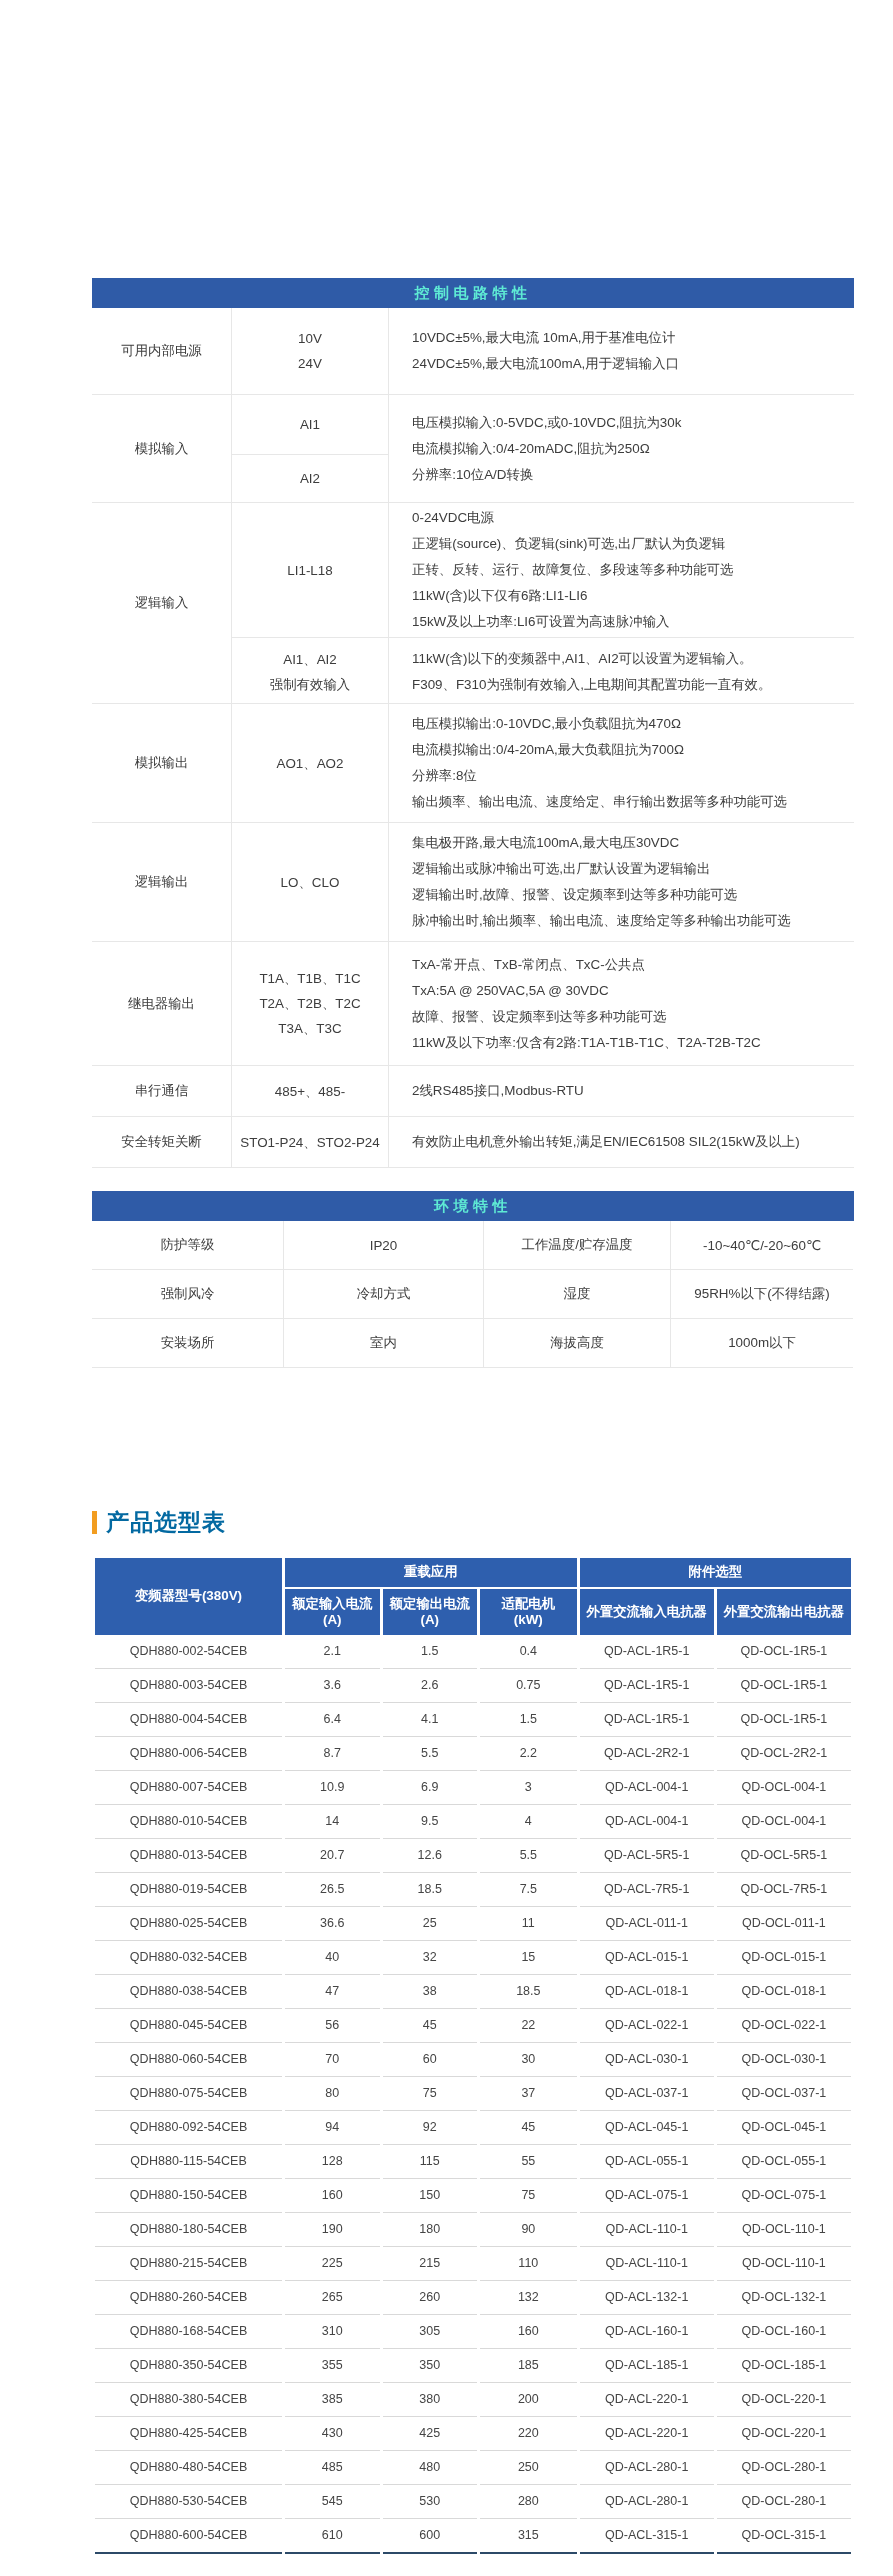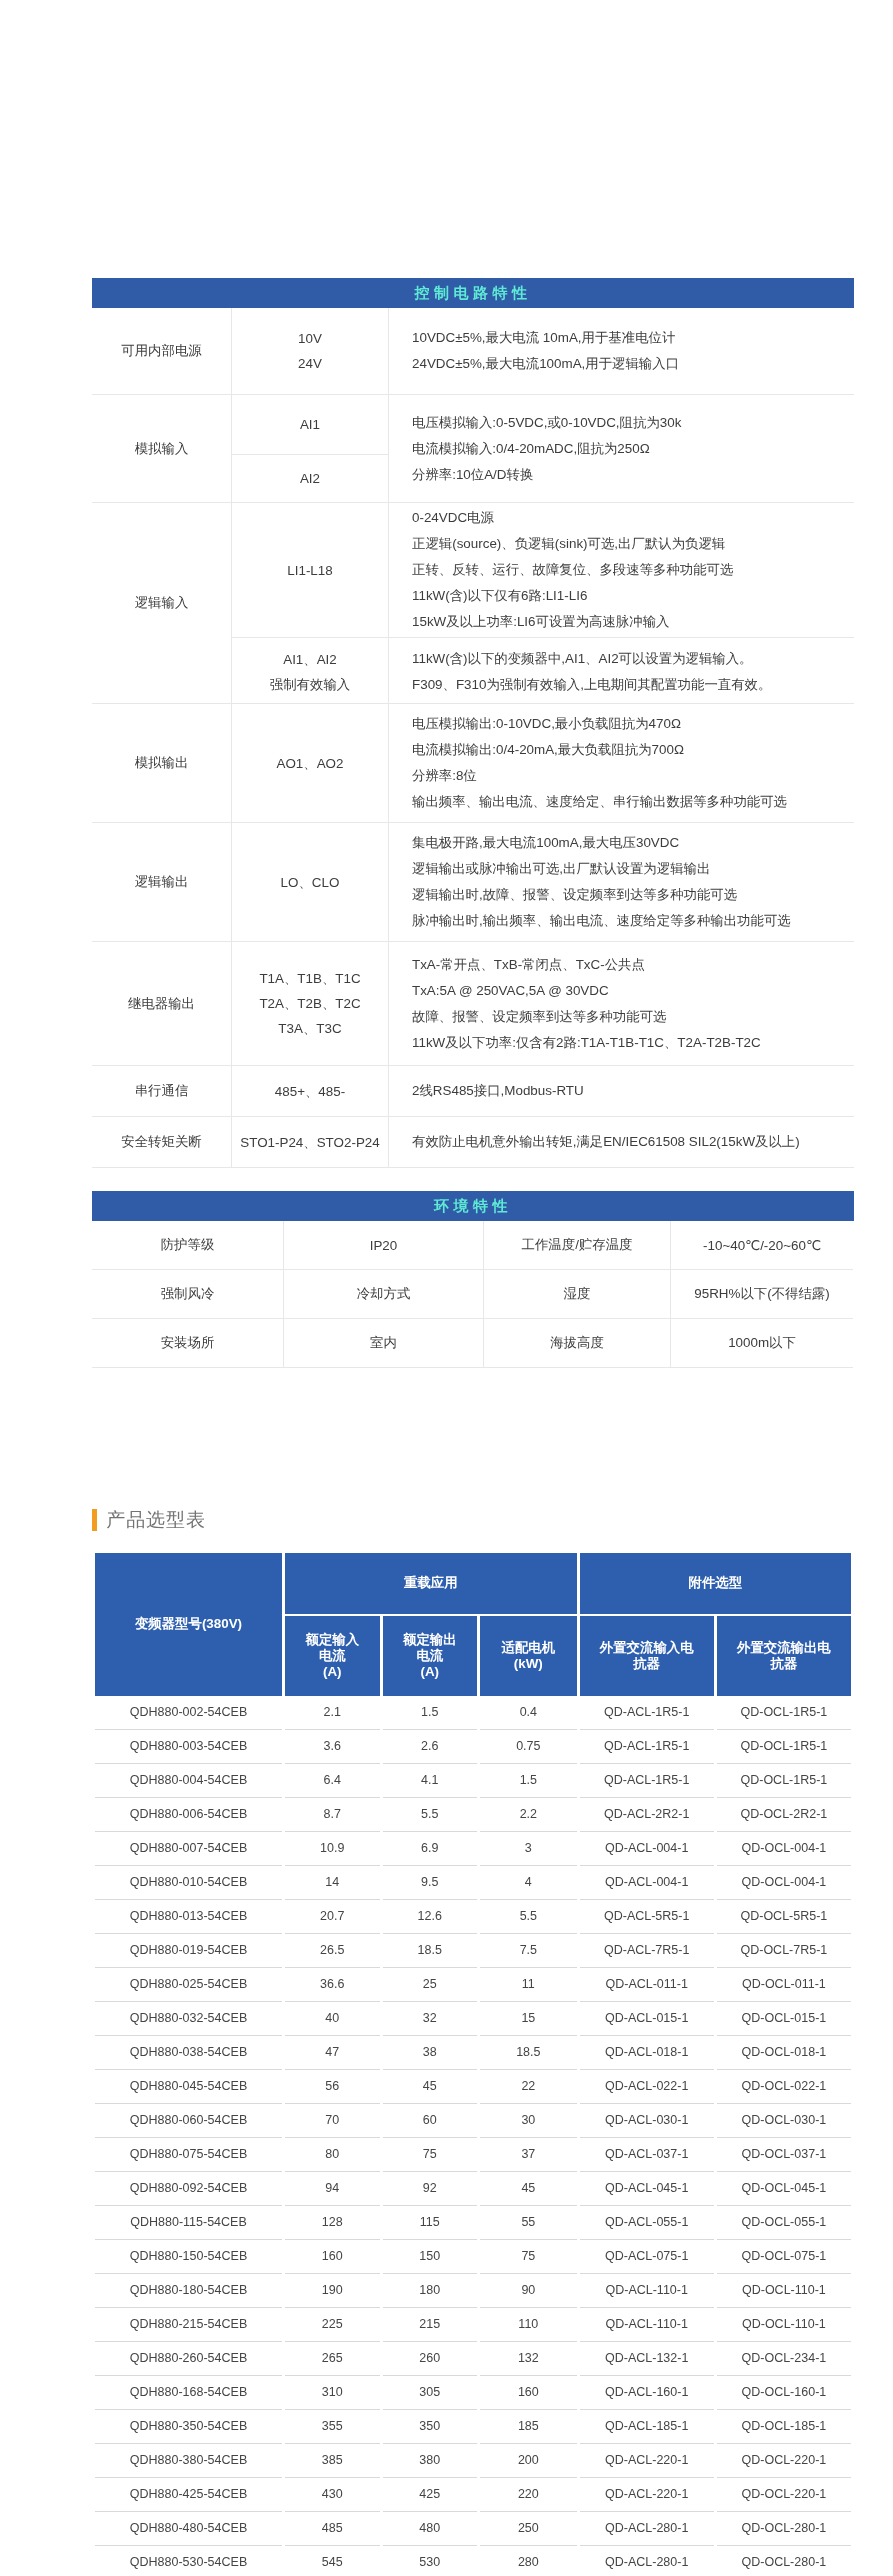--- a/index.html
+++ b/index.html
@@ -46,29 +46,29 @@
     height:48px;display:flex;align-items:center;justify-content:center;
     font-size:13.4px;border-bottom:0.9px solid #e7e7e7;text-align:center;
   }
   .env-cell.vline{border-right:0.9px solid #e7e7e7;}
 
   
   .prod-title{
     margin:139px 0 0 92px;display:flex;align-items:center;
   }
   .accent-bar{width:4.5px;height:22.3px;background:#f29d20;flex:none;}
-  .prod-title-text{margin-left:9.8px;font-size:19px;font-weight:normal;color:#737373;letter-spacing:0.9px;}
+  .prod-title-text{margin-left:9.8px;font-size:23px;font-weight:bold;color:#0369a1;letter-spacing:0.9px;}
 
   .prod{margin-top:19.7px;}
   table.sel{
     width:762px;border-collapse:separate;border-spacing:3.6px 0;table-layout:fixed;
   }
   table.sel th{
     background:#2e5fae;color:#ffffff;font-weight:bold;font-size:13.4px;
-    text-align:center;vertical-align:middle;padding:16px;
+    text-align:center;vertical-align:middle;padding:0;
   }
   th.group-h{height:29px;border-bottom:2.7px solid #ffffff;}
   th.sub-h{height:46px;font-size:12.5px;white-space:pre-line;line-height:16px;}
   th.model-h{font-size:13.4px;}
   table.sel td{
     height:33px;text-align:center;vertical-align:middle;
     font-size:12.5px;color:#454545;border-bottom:0.9px solid #d9d9d9;padding:0;
   }
   table.sel tbody tr:last-child td{border-bottom:2.7px solid #2c4a68;}
 </style>
@@ -365,21 +365,21 @@
             <td>110</td>
             <td>QD-ACL-110-1</td>
             <td>QD-OCL-110-1</td>
           </tr>
           <tr>
             <td>QDH880-260-54CEB</td>
             <td>265</td>
             <td>260</td>
             <td>132</td>
             <td>QD-ACL-132-1</td>
-            <td>QD-OCL-234-1</td>
+            <td>QD-OCL-132-1</td>
           </tr>
           <tr>
             <td>QDH880-168-54CEB</td>
             <td>310</td>
             <td>305</td>
             <td>160</td>
             <td>QD-ACL-160-1</td>
             <td>QD-OCL-160-1</td>
           </tr>
           <tr>

